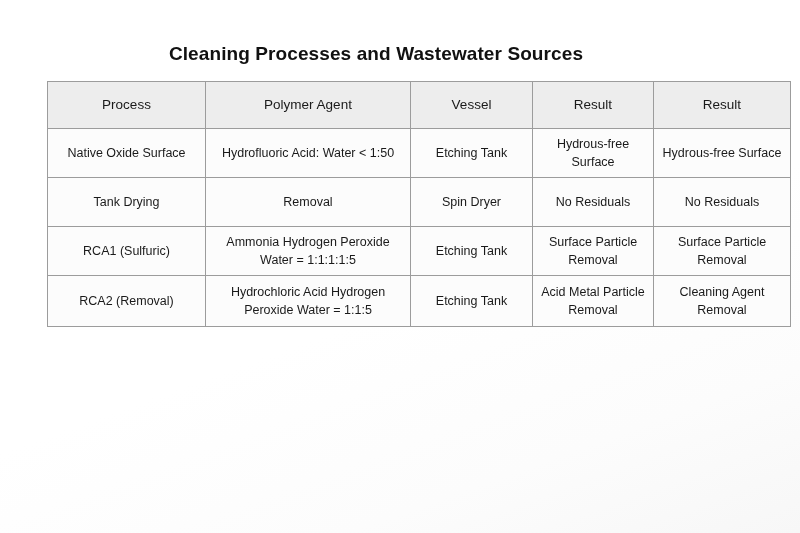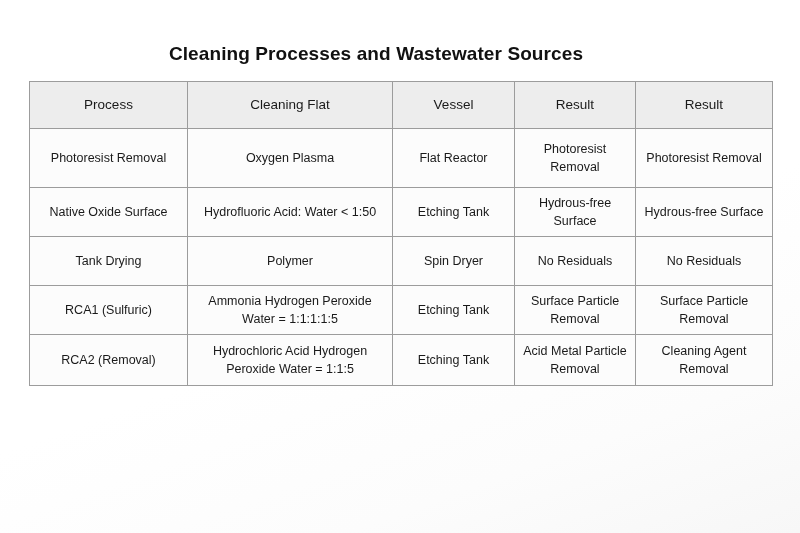--- a/index.html
+++ b/index.html
@@ -34,20 +34,21 @@
   .table-wrap {
     position: absolute;
     left: 29px;
     top: 81px;
     width: 743px;
   }
   table.grid {
     width: 743px;
     border-collapse: collapse;
     table-layout: fixed;
+    margin-left: 18px;
   }
   table.grid th,
   table.grid td {
     border: 1px solid #9c9c9c;
     text-align: center;
     vertical-align: middle;
     font-size: 12.5px;
     line-height: 1.45;
     padding: 4px 6px;
     color: #1a1a1a;
@@ -88,44 +89,37 @@
       <colgroup>
         <col class="c1">
           <col class="c2">
           <col class="c3">
           <col class="c4">
           <col class="c5">
       </colgroup>
       <thead>
         <tr>
           <th>Process</th>
-          <th>Cleaning Flat</th>
+          <th>Polymer Agent</th>
           <th>Vessel</th>
           <th>Result</th>
           <th>Result</th>
         </tr>
       </thead>
       <tbody>
-        <tr class="r1">
-          <td>Photoresist Removal</td>
-          <td>Oxygen Plasma</td>
-          <td>Flat Reactor</td>
-          <td>Photoresist Removal</td>
-          <td>Photoresist Removal</td>
-        </tr>
         <tr class="r3">
           <td>Native Oxide Surface</td>
           <td>Hydrofluoric Acid: Water &lt; 1:50</td>
           <td>Etching Tank</td>
           <td>Hydrous-free Surface</td>
           <td>Hydrous-free Surface</td>
         </tr>
         <tr class="r4">
           <td>Tank Drying</td>
-          <td>Polymer</td>
+          <td>Removal</td>
           <td>Spin Dryer</td>
           <td>No Residuals</td>
           <td>No Residuals</td>
         </tr>
         <tr class="r5">
           <td>RCA1 (Sulfuric)</td>
           <td>Ammonia Hydrogen Peroxide Water = 1:1:1:1:5</td>
           <td>Etching Tank</td>
           <td>Surface Particle Removal</td>
           <td>Surface Particle Removal</td>

